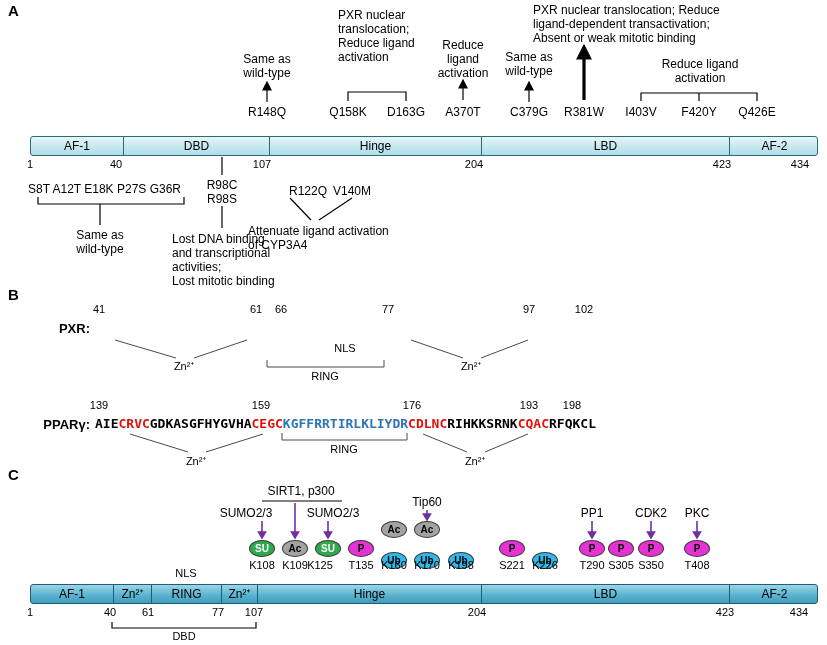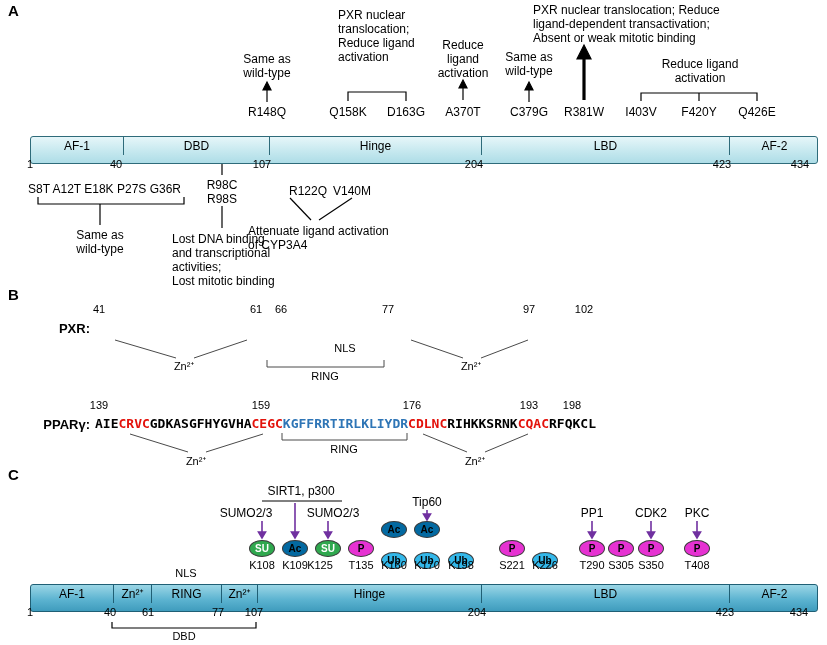--- a/index.html
+++ b/index.html
@@ -11,30 +11,30 @@
   .txt{font-size:12px;line-height:1.18;white-space:pre-line;}
   .mut{font-size:12px;white-space:nowrap;}
   .tick{font-size:11px;white-space:nowrap;}
   .posnum{font-size:11px;white-space:nowrap;}
   .rowname{font-size:13px;font-weight:bold;text-align:right;}
   .seq{font-family:"DejaVu Sans Mono",monospace;font-weight:bold;font-size:13px;white-space:nowrap;}
   .sq-black{color:#000;} .sq-red{color:#e3120b;} .sq-blue{color:#2e75b6;}
   .ul{text-decoration:underline;}
   .znlab{font-size:11px;white-space:nowrap;}
   .smalllab{font-size:11px;white-space:nowrap;}
-  .bar{height:28px;border:1px solid #2e6b7a;border-radius:3px;box-sizing:border-box;}
+  .bar{height:20px;border:1px solid #2e6b7a;border-radius:3px;box-sizing:border-box;}
   .bar-a{background:linear-gradient(180deg,#e6f6f9 0%,#c3e7ee 60%,#aedde7 100%);}
   .bar-c{background:linear-gradient(180deg,#9bd6e6 0%,#5db4d1 55%,#3f9cbd 100%);border-color:#1f5f75;}
   .seg{position:absolute;top:0;height:18px;line-height:18px;text-align:center;font-size:12px;box-sizing:border-box;}
   .seg+.seg{border-left:1px solid #2e6b7a;}
   .bar-c .seg+.seg{border-left:1px solid #1f5f75;}
   .oval{width:26px;height:17px;border-radius:50%;border:1px solid #3a3a3a;font-size:10px;font-weight:bold;
         display:flex;align-items:center;justify-content:center;box-sizing:border-box;}
   .ov-sumo{background:#2fa84e;color:#fff;}
-  .ov-ac{background:#0369a1;color:#000;}
+  .ov-ac{background:#a3a3a3;color:#000;}
   .ov-p{background:#e632d2;color:#000;}
   .ov-ub{background:#33b8ea;color:#000;margin-top:12px;}
   .enzyme{font-size:12px;white-space:nowrap;}
   .res{font-size:11px;white-space:nowrap;}
   svg.overlay{position:absolute;left:0;top:0;pointer-events:none;}
 </style>
 </head>
 <body>
 
 <div class="figure">

